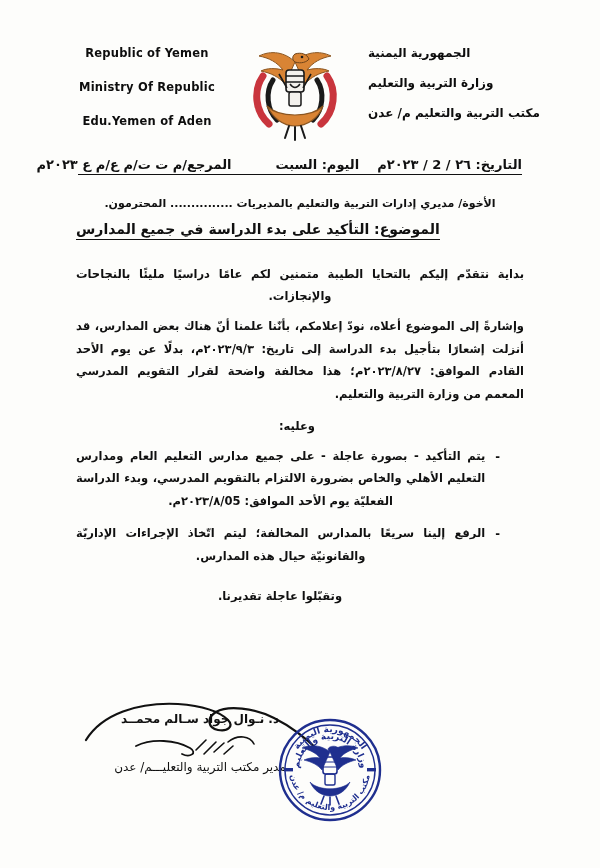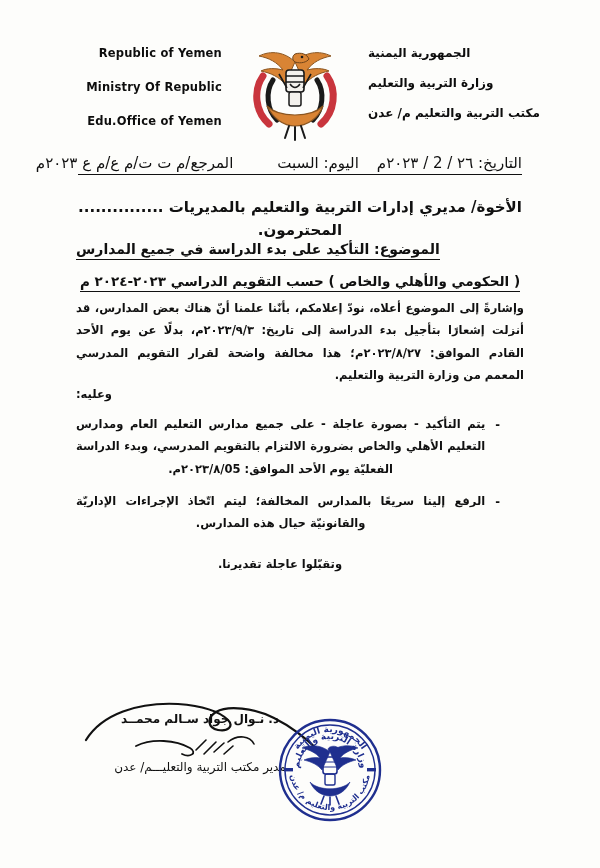--- a/index.html
+++ b/index.html
@@ -35,21 +35,21 @@
     padding: 0 72px;
     box-sizing: border-box;
   }
   .hdr-col {
     display: flex;
     flex-direction: column;
     gap: 16px;
     padding-top: 8px;
   }
   .hdr-col.en {
-    align-items: flex-end;
+    align-items: center;
     width: 150px;
     gap: 20px;
   }
   .hdr-col.ar {
     align-items: flex-end;
     width: 160px;
     direction: rtl;
   }
   .en-line {
     font-size: 11.5px;
@@ -82,43 +82,43 @@
     right: 78px;
     height: 24px;
     direction: rtl;
     display: flex;
     align-items: flex-end;
     justify-content: space-between;
     border-bottom: 1.6px solid #111;
     padding-bottom: 2px;
   }
   .meta span {
-    font-size: 15px;
-    font-weight: normal;
+    font-size: 13px;
+    font-weight: bold;
     white-space: nowrap;
     margin-left: 44px;
   }
   .meta .m-day { margin-right: -26px; }
 
   
   .content {
     position: absolute;
     top: 196px;
     left: 76px;
     right: 76px;
     direction: rtl;
     text-align: right;
   }
 
   .addressee {
-    font-size: 15px;
+    font-size: 11px;
     font-weight: bold;
     line-height: 1.5;
     text-align: center;
-    margin-bottom: 0;
+    margin-bottom: 8px;
   }
   .greeting {
     font-size: 11px;
     font-weight: bold;
     text-align: center;
     margin-bottom: 22px;
   }
 
   .subject {
     text-align: left;
@@ -150,21 +150,22 @@
     text-align-last: center;
     margin-top: 26px;
   }
   .para.p2 {
     margin-top: 8px;
     text-align-last: right;
   }
   .so {
     font-size: 11.5px;
     font-weight: bold;
-    text-align: left;
+    margin-top: 14px;
+    text-align: center;
     padding-right: 6px;
   }
 
   .bullets {
     margin-top: 12px;
     padding: 0;
     list-style: none;
   }
   .bullets li {
     display: flex;
@@ -233,21 +234,21 @@
 </head>
 <body>
 
 <div class="page">
 
   <div class="header">
 
     <div class="hdr-col en">
       <div class="en-line">Republic of  Yemen</div>
       <div class="en-line">Ministry Of Republic</div>
-      <div class="en-line">Edu.Office of Yemen</div>
+      <div class="en-line">Edu.Yemen of Aden</div>
     </div>
 
     <div class="emblem">
       <svg viewBox="0 0 92 104" width="92" height="104" aria-hidden="true">
 
         <path d="M14 36 C4 50 6 72 20 84" stroke="#c9353d" stroke-width="7" fill="none" stroke-linecap="round"></path>
         <path d="M78 36 C88 50 86 72 72 84" stroke="#c9353d" stroke-width="7" fill="none" stroke-linecap="round"></path>
 
         <path d="M24 40 C16 52 18 70 28 80" stroke="#1a1a1a" stroke-width="5" fill="none" stroke-linecap="round"></path>
         <path d="M68 40 C76 52 74 70 64 80" stroke="#1a1a1a" stroke-width="5" fill="none" stroke-linecap="round"></path>
@@ -284,24 +285,22 @@
     <span class="m-ref">المرجع/م ت ت/م ع/م ع ٢٠٢٣م</span>
   </div>
 
   <div class="content">
 
     <div class="addressee">الأخوة/ مديري إدارات التربية والتعليم بالمديريات ............... المحترمون.</div>
 
     <div class="subject">
       <span class="u">الموضوع: التأكيد على بدء الدراسة في جميع المدارس</span>
     </div>
-    <div class="subject2">
-      <span class="u2">( الحكومي والأهلي والخاص ) حسب التقويم الدراسي ٢٠٢٣-٢٠٢٤ م</span>
-    </div>
-
+
+    <div class="para p1">بداية نتقدّم إليكم بالتحايا الطيبة متمنين لكم عامًا دراسيًا مليئًا بالنجاحات والإنجازات.</div>
     <div class="para p2">وإشارةً إلى الموضوع أعلاه، نودّ إعلامكم، بأنّنا علمنا أنّ هناك بعض المدارس، قد أنزلت إشعارًا بتأجيل بدء الدراسة إلى تاريخ: ٢٠٢٣/٩/٣م، بدلًا عن يوم الأحد القادم الموافق: ٢٠٢٣/٨/٢٧م؛ هذا مخالفة واضحة لقرار التقويم المدرسي المعمم من وزارة التربية والتعليم.</div>
 
     <div class="so">وعليه:</div>
 
     <ul class="bullets">
       <li>
         <span class="dash">-</span>
         <span class="btext">يتم التأكيد - بصورة عاجلة - على جميع مدارس التعليم العام ومدارس التعليم الأهلي والخاص بضرورة الالتزام بالتقويم المدرسي، وبدء الدراسة الفعليّة يوم الأحد الموافق: ٢٠٢٣/٨/05م.</span>
       </li>
       <li>

